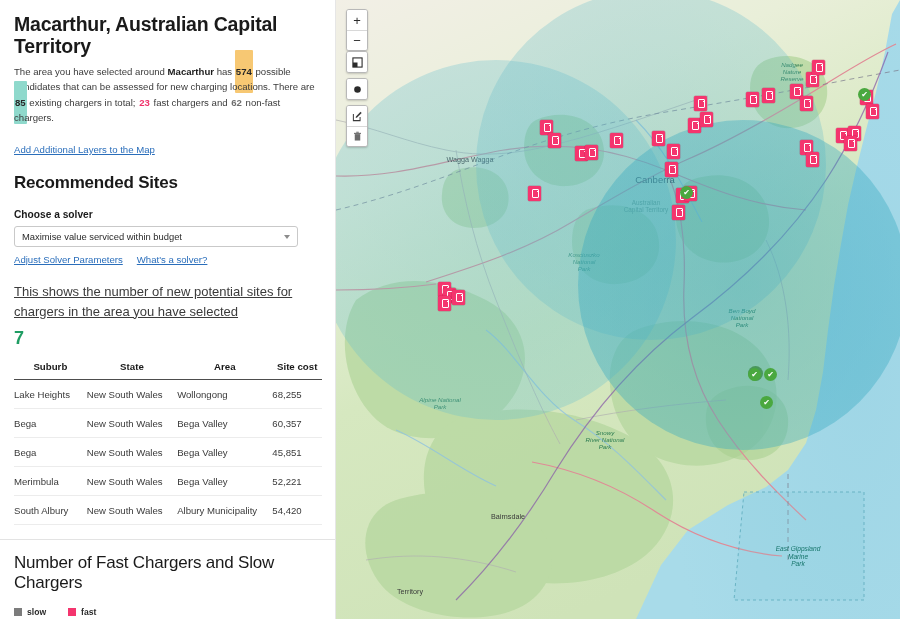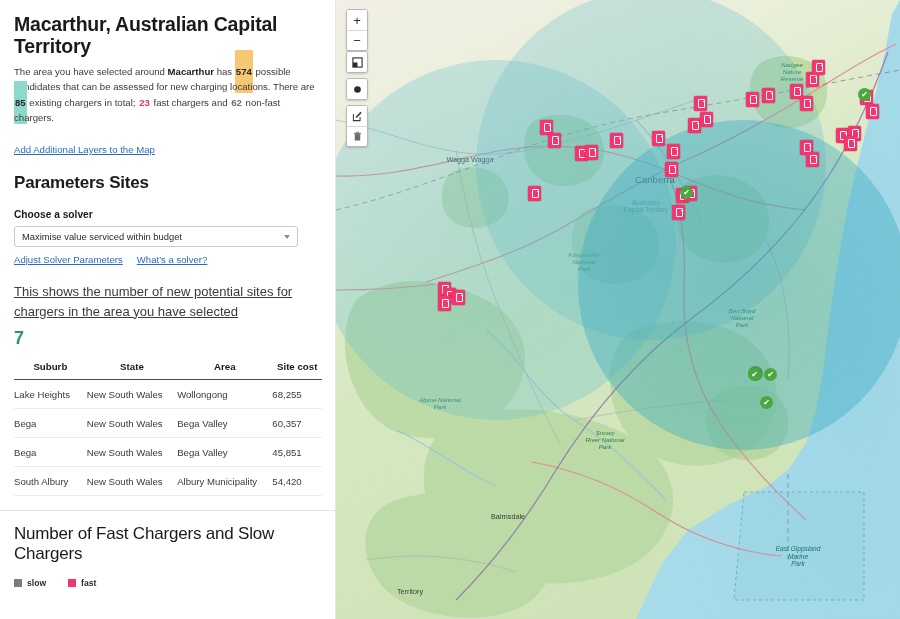--- a/index.html
+++ b/index.html
@@ -289,21 +289,21 @@
 
     <div class="pad">
       <h1 class="title">Macarthur, Australian Capital Territory</h1>
 
       <p class="intro"><span>The area you have selected around </span><span class="bold-name">Macarthur</span><span> has </span><span class="hl hl-orange">574</span><span> possible candidates that can be assessed for new charging locations. There are </span><span class="hl hl-teal">85</span><span> existing chargers in total; </span><span class="hl hl-pink">23</span><span> fast chargers and </span><span class="hl hl-gray">62</span><span> non-fast chargers.</span></p>
 
       <div class="link-row">
         <a class="link">Add Additional Layers to the Map</a>
       </div>
 
-      <h2 class="section">Parameters Sites</h2>
+      <h2 class="section">Recommended Sites</h2>
 
       <div class="field-label">Choose a solver</div>
 
       <div class="select-box">
         <span>Maximise value serviced within budget</span>
         <span class="caret"></span>
       </div>
 
       <div class="links-inline">
         <a class="link">Adjust Solver Parameters</a>
@@ -333,20 +333,26 @@
               <td class="col-suburb">Bega</td>
               <td class="col-state">New South Wales</td>
               <td class="col-area">Bega Valley</td>
               <td class="col-cost">60,357</td>
             </tr>
             <tr>
               <td class="col-suburb">Bega</td>
               <td class="col-state">New South Wales</td>
               <td class="col-area">Bega Valley</td>
               <td class="col-cost">45,851</td>
+            </tr>
+            <tr>
+              <td class="col-suburb">Merimbula</td>
+              <td class="col-state">New South Wales</td>
+              <td class="col-area">Bega Valley</td>
+              <td class="col-cost">52,221</td>
             </tr>
             <tr>
               <td class="col-suburb">South Albury</td>
               <td class="col-state">New South Wales</td>
               <td class="col-area">Albury Municipality</td>
               <td class="col-cost">54,420</td>
             </tr>
           </tbody>
       </table>
     </div>

